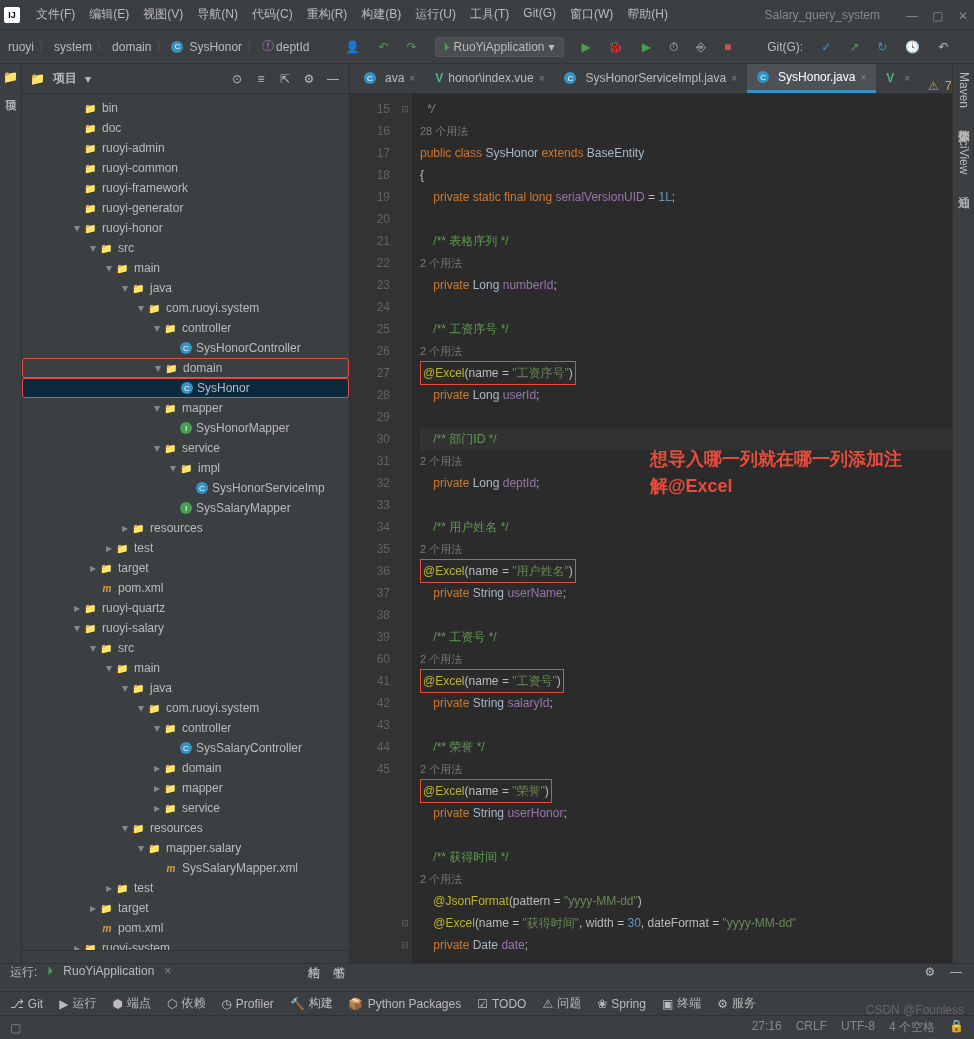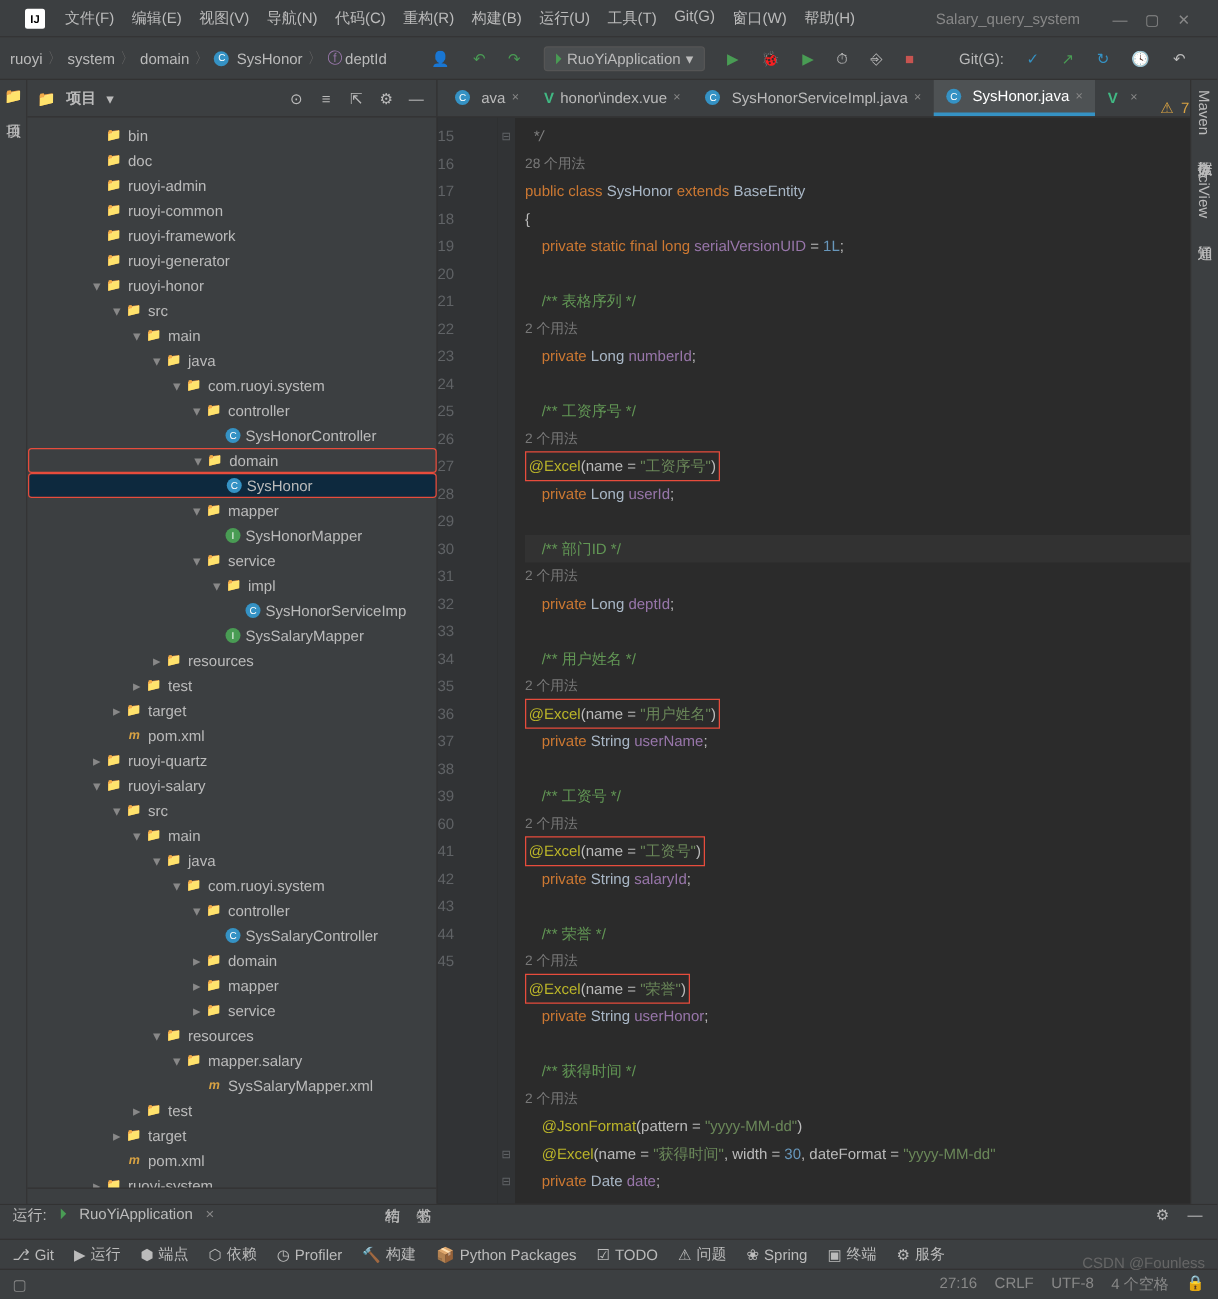--- a/index.html
+++ b/index.html
@@ -1,17 +1,17 @@
 <!DOCTYPE html>
 <html><head>
 <meta charset="utf-8">
 <style>
 *{margin:0;padding:0;box-sizing:border-box;font-family:"Microsoft YaHei",sans-serif;font-size:12px}
 body{background:#3c3f41;color:#bbb;width:974px;height:1039px;overflow:hidden;position:relative}
-.titlebar{height:30px;background:#3c3f41;display:flex;align-items:center;padding:0 20px;border-bottom:1px solid #323232}
+.titlebar{height:30px;background:#3c3f41;display:flex;align-items:center;padding:0 4px;border-bottom:1px solid #323232}
 .titlebar .logo{width:16px;height:16px;background:#fff;border-radius:2px;margin-right:10px;display:flex;align-items:center;justify-content:center;font-size:9px;font-weight:bold;color:#000}
 .menubar{display:flex;gap:2px}
 .menubar span{padding:3px 6px;cursor:pointer}
 .title-right{margin-left:auto;display:flex;align-items:center;gap:12px;color:#888}
 .winbtn{display:flex;gap:14px;margin-left:14px}
 .winbtn span{width:12px;height:12px;cursor:pointer}
 .toolbar{height:34px;background:#3c3f41;display:flex;align-items:center;padding:0 8px;border-bottom:1px solid #323232;gap:18px}
 .bc{display:flex;align-items:center;gap:2px;color:#bbb}
 .bc .sep{color:#666;margin:0 2px}
 .run-config{background:#4b4e50;border:1px solid #555;padding:2px 8px;border-radius:3px;display:flex;align-items:center;gap:4px}
@@ -39,21 +39,21 @@
 .java-i{background:#499c54;color:#fff;border-radius:50%;width:12px;height:12px;font-size:8px}
 .xml-ic{color:#d9a343}
 .redbox{border:1px solid #e74c3c;border-radius:3px}
 .editor-area{flex:1;display:flex;flex-direction:column;background:#2b2b2b;min-width:0}
 .tabs{height:30px;display:flex;align-items:flex-end;background:#3c3f41;border-bottom:1px solid #323232;padding:0 4px;overflow:hidden}
 .tab{padding:6px 10px;display:flex;align-items:center;gap:5px;cursor:pointer;color:#bbb;border-bottom:2px solid transparent;white-space:nowrap}
 .tab.active{background:#4e5254;border-bottom:3px solid #3592c4;color:#fff}
 .tab .x{color:#888;font-size:10px}
 .tabwarn{margin-left:auto;display:flex;align-items:center;gap:6px;padding:0 8px}
 .ed-body{flex:1;display:flex;overflow:hidden;position:relative}
-.gutter{width:48px;background:#313335;padding:4px 8px 4px 0;color:#606366;font-family:Consolas,monospace;font-size:12px;line-height:22px}
+.gutter{width:48px;background:#313335;text-align:right;padding:4px 8px 4px 0;color:#606366;font-family:Consolas,monospace;font-size:12px;line-height:22px}
 .gut-icons{width:14px;background:#313335;padding-top:4px}
 .gi{height:22px;display:flex;align-items:center;justify-content:center;font-size:9px;color:#606366}
 .code{flex:1;padding:4px 0 4px 8px;font-family:Consolas,monospace;font-size:13px;line-height:22px;white-space:pre;overflow:hidden}
 .code .ln{height:22px;display:flex;align-items:center}
 .code .hl{background:#323232;width:100%}
 .kw{color:#cc7832}
 .cls{color:#a9b7c6}
 .com{color:#808080;font-style:italic}
 .com2{color:#629755;}
 .ann{color:#bbb529}
@@ -494,20 +494,21 @@
           <div class="gi"></div>
           <div class="gi"></div>
           <div class="gi"></div>
           <div class="gi"></div>
           <div class="gi"></div>
           <div class="gi">⊟</div>
           <div class="gi">⊟</div>
           <div class="gi"></div>
         </div>
       <div class="code" id="code"><div class="ln"><span class="com">  */</span></div><div class="ln"><span class="usages">28 个用法</span></div><div class="ln"><span class="kw">public class </span><span class="cls">SysHonor </span><span class="kw">extends </span><span class="cls">BaseEntity</span></div><div class="ln"><span>{</span></div><div class="ln"><span class="kw">    private static final long </span><span class="fld">serialVersionUID </span><span>= </span><span class="num">1L</span><span>;</span></div><div class="ln"></div><div class="ln"><span class="com2">    /** 表格序列 */</span></div><div class="ln">    <span class="usages">2 个用法</span></div><div class="ln"><span class="kw">    private </span><span class="cls">Long </span><span class="fld">numberId</span><span>;</span></div><div class="ln"></div><div class="ln"><span class="com2">    /** 工资序号 */</span></div><div class="ln">    <span class="usages">2 个用法</span></div><div class="ln">    <span class="rbox"><span class="ann">@Excel</span><span>(name = </span><span class="str">"工资序号"</span><span>)</span></span></div><div class="ln"><span class="kw">    private </span><span class="cls">Long </span><span class="fld">userId</span><span>;</span></div><div class="ln"></div><div class="ln hl"><span class="com2">    /** 部门ID */</span><span class="caret"></span></div><div class="ln">    <span class="usages">2 个用法</span></div><div class="ln"><span class="kw">    private </span><span class="cls">Long </span><span class="fld">deptId</span><span>;</span></div><div class="ln"></div><div class="ln"><span class="com2">    /** 用户姓名 */</span></div><div class="ln">    <span class="usages">2 个用法</span></div><div class="ln">    <span class="rbox"><span class="ann">@Excel</span><span>(name = </span><span class="str">"用户姓名"</span><span>)</span></span></div><div class="ln"><span class="kw">    private </span><span class="cls">String </span><span class="fld">userName</span><span>;</span></div><div class="ln"></div><div class="ln"><span class="com2">    /** 工资号 */</span></div><div class="ln">    <span class="usages">2 个用法</span></div><div class="ln">    <span class="rbox"><span class="ann">@Excel</span><span>(name = </span><span class="str">"工资号"</span><span>)</span></span></div><div class="ln"><span class="kw">    private </span><span class="cls">String </span><span class="fld">salaryId</span><span>;</span></div><div class="ln"></div><div class="ln"><span class="com2">    /** 荣誉 */</span></div><div class="ln">    <span class="usages">2 个用法</span></div><div class="ln">    <span class="rbox"><span class="ann">@Excel</span><span>(name = </span><span class="str">"荣誉"</span><span>)</span></span></div><div class="ln"><span class="kw">    private </span><span class="cls">String </span><span class="fld">userHonor</span><span>;</span></div><div class="ln"></div><div class="ln"><span class="com2">    /** 获得时间 */</span></div><div class="ln">    <span class="usages">2 个用法</span></div><div class="ln"><span class="ann">    @JsonFormat</span><span>(pattern = </span><span class="str">"yyyy-MM-dd"</span><span>)</span></div><div class="ln"><span class="ann">    @Excel</span><span>(name = </span><span class="str">"获得时间"</span><span>, width = </span><span class="num">30</span><span>, dateFormat = </span><span class="str">"yyyy-MM-dd"</span></div><div class="ln"><span class="kw">    private </span><span class="cls">Date </span><span class="fld">date</span><span>;</span></div></div>
+      <div class="annotation" style="left:300px;top:352px;width:260px">想导入哪一列就在哪一列添加注解@Excel</div>
     </div>
   </div>
 
   <div class="right-gutter" id="rightgutter">
       <span>Maven</span>
       <span>数据库</span>
       <span>SciView</span>
       <span>通知</span>
     </div>
 </div>

